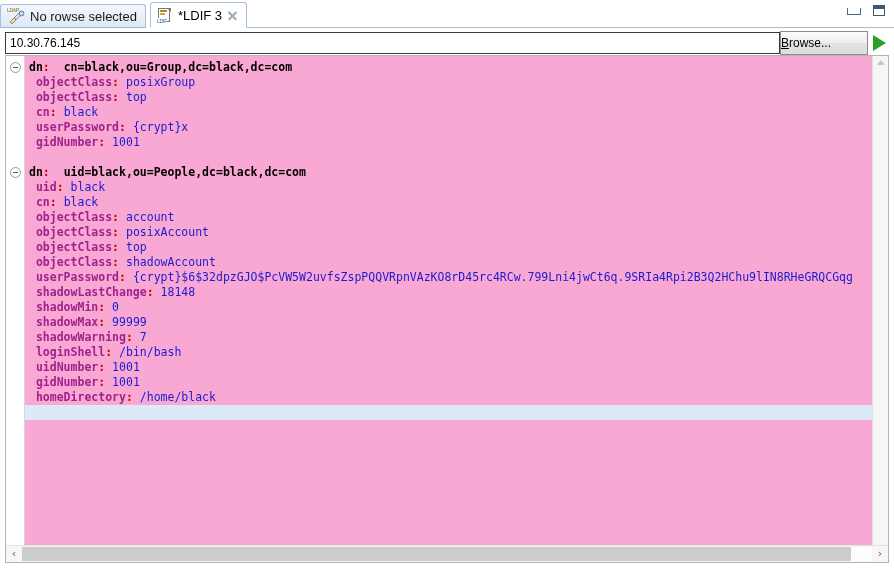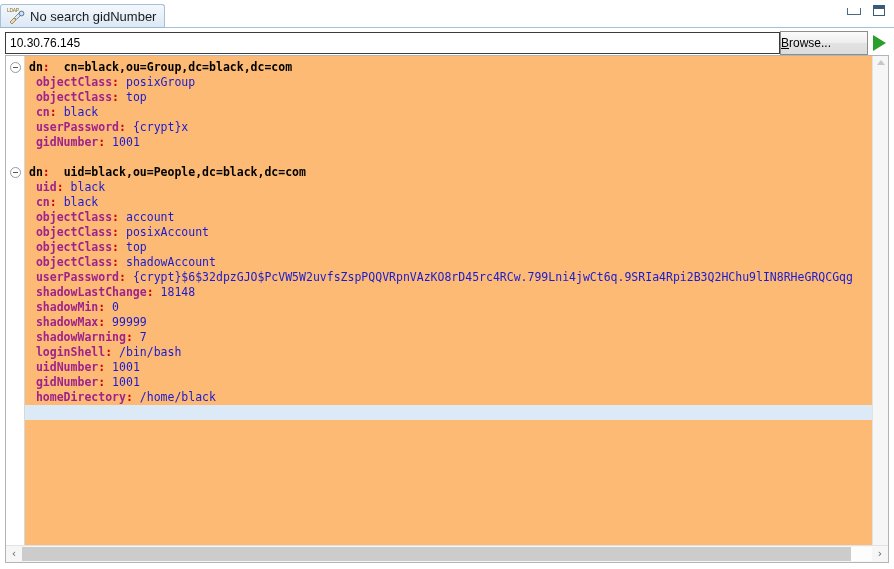--- a/index.html
+++ b/index.html
@@ -253,21 +253,21 @@
     width: 18px;
     flex: 0 0 18px;
     background: #ffffff;
     border-right: 1px solid #d8d8d8;
     position: relative;
   }
   .code-area {
     flex: 1 1 auto;
     position: relative;
     overflow: hidden;
-    background: #fdba74;
+    background: #f9a8d4;
   }
   .code {
     font-family: "DejaVu Sans Mono", monospace;
     font-size: 11.5px;
     line-height: 15px;
     white-space: pre;
     padding: 4px 0 0 4px;
     box-sizing: border-box;
   }
   .ln { height: 15px; }
@@ -363,23 +363,34 @@
 
     <div class="tab tab-inactive">
       <span class="ldap-icon">
         <span class="lbl">LDAP</span>
         <svg width="18" height="17" viewBox="0 0 18 17">
           <path d="M3 14 L7 10 L9 12 L5 16 Z" fill="#f0dca8" stroke="#8a7a4a" stroke-width="0.8"></path>
           <path d="M7.5 9.5 L12 5 L14 7 L9.5 11.5 Z" fill="#dfe8f2" stroke="#6a7a8a" stroke-width="0.8"></path>
           <circle cx="14.5" cy="5.5" r="2.4" fill="#cfe0f0" stroke="#4a6a8a" stroke-width="0.9"></circle>
         </svg>
       </span>
-      <span class="tab-label">No search gidNumber</span>
-    </div>
-
+      <span class="tab-label">No rowse selected</span>
+    </div>
+
+    <div class="tab tab-active">
+      <span class="ldif-icon">
+        <span class="page"></span>
+        <span class="fold"></span>
+        <span class="mark"></span>
+        <span class="mark2"></span>
+        <span class="tag">LDIF</span>
+      </span>
+      <span class="tab-label">*LDIF 3</span>
+      <span class="close-x"></span>
+    </div>
 
     <div class="tabbar-fill"></div>
 
     <div class="winbtns">
       <span class="winbtn">
         <span class="ico-min"></span>
       </span>
       <span class="winbtn">
         <span class="ico-max"></span>
       </span>

